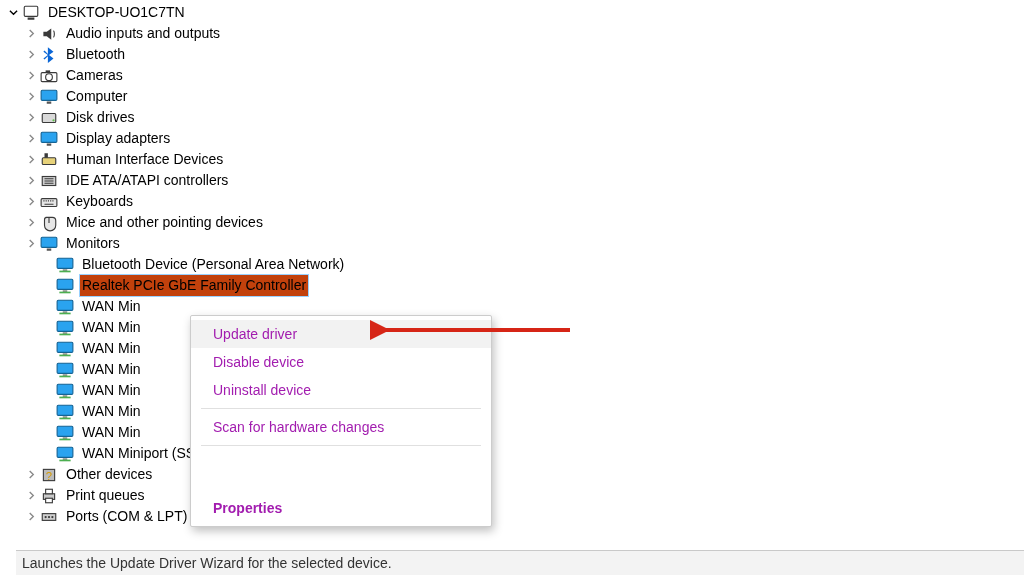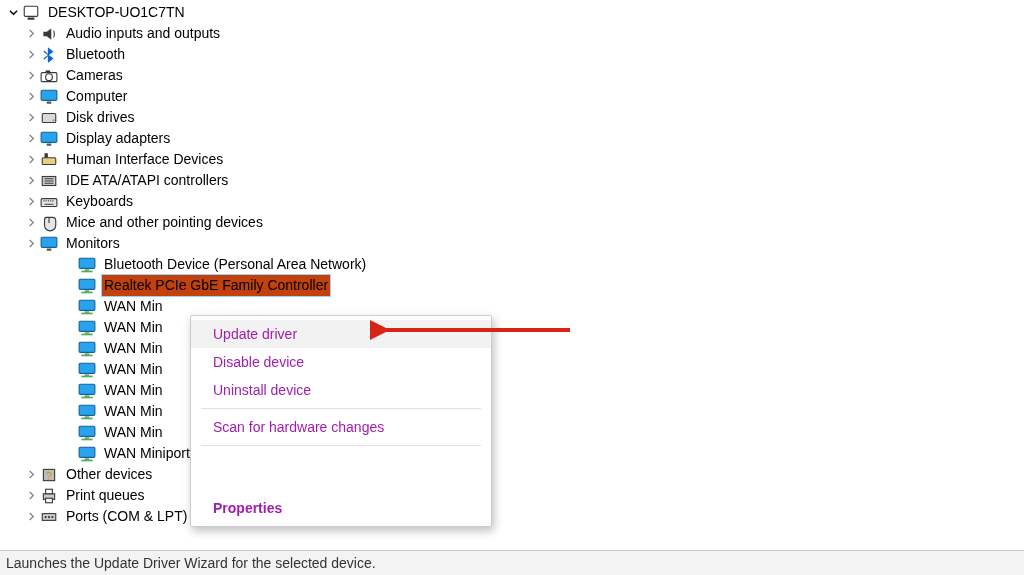--- a/index.html
+++ b/index.html
@@ -7,29 +7,29 @@
   .tree{padding-top:2px;}
   .node{display:flex;align-items:center;height:21px;line-height:21px;white-space:nowrap;}
   .chevron{width:14px;height:14px;flex:0 0 14px;margin-right:2px;display:inline-flex;align-items:center;justify-content:center;}
   .chevron svg{width:9px;height:9px;}
   .ico{width:18px;height:18px;flex:0 0 18px;margin-right:6px;display:inline-flex;align-items:center;justify-content:center;}
   .label{padding:0 2px;}
   .label.sel{background:#c2410c;outline:1px solid #99d1ff;}
   
   .l0{padding-left:6px;text-align:center;}
   .l1{padding-left:24px;}
-  .l2{padding-left:62px;}
+  .l2{padding-left:40px;}
   
   .ctx{position:absolute;background:#fff;border:1px solid #ccc;border-radius:2px;box-shadow:2px 4px 10px rgba(0,0,0,.25);padding:4px 0;font-size:14px;color:#a21caf;width:300px;}
   .ctx-item{padding:6px 22px;}
   .ctx-item.hover{background:#f2f2f2;}
   .ctx-sep{height:1px;background:#e0e0e0;margin:4px 10px;}
   .ctx-item.bold{font-weight:700;margin-top:48px;}
   
-  .statusbar{position:absolute;left:0;right:0;bottom:0;border-top:1px solid #c9c9c9;background:#f3f3f3;padding:4px 6px;font-size:14px;color:#333;}
+  .statusbar{position:absolute;left:16px;right:0;bottom:0;border-top:1px solid #c9c9c9;background:#f3f3f3;padding:4px 6px;font-size:14px;color:#333;}
   
   .arrow{position:absolute;pointer-events:none;}
 </style>
 </head>
 <body>
 
 <div class="window">
 
   <div class="tree" id="tree">
       <div class="node l0">

